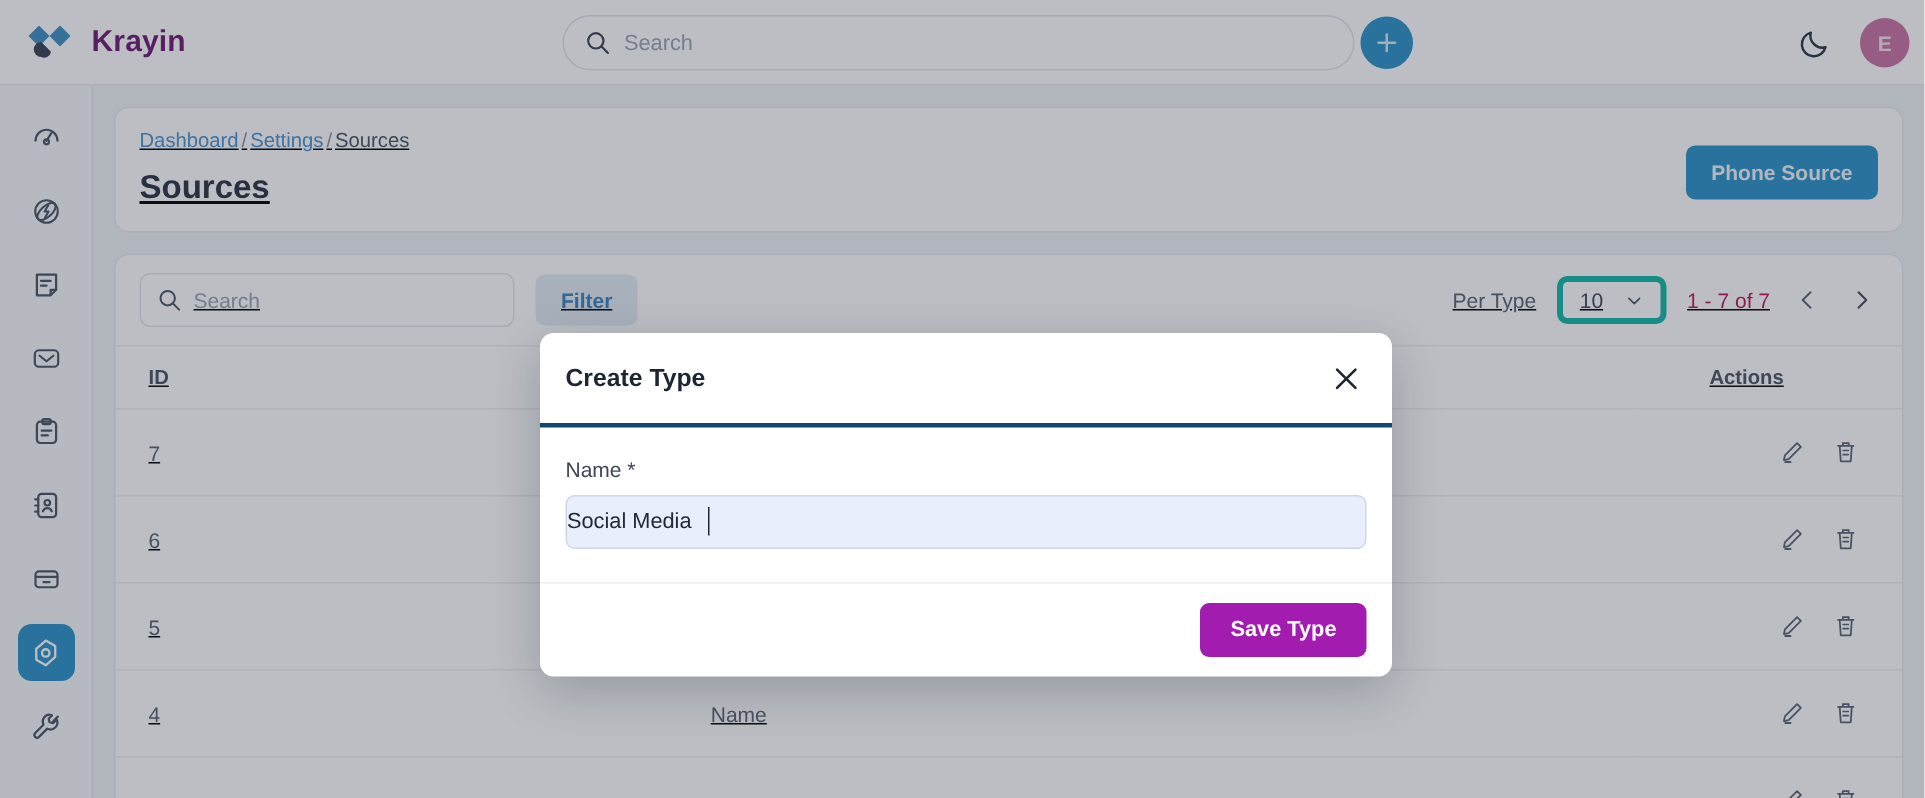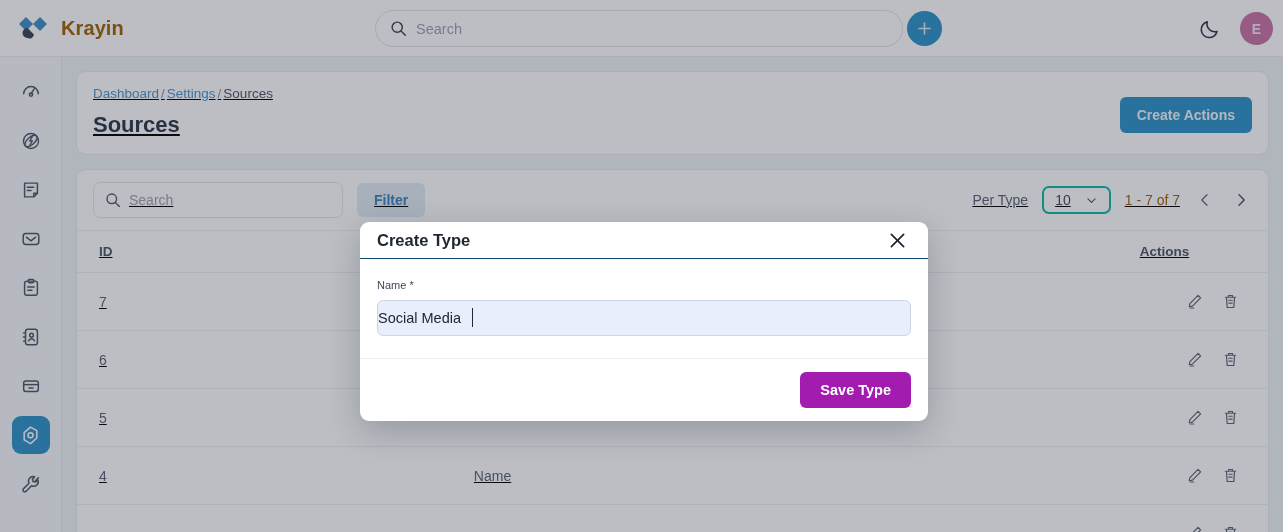--- a/index.html
+++ b/index.html
@@ -22,21 +22,21 @@
     background: #ffffff;
     display: flex; align-items: center;
     border-bottom: 1px solid #e9eaf0;
   }
   .logo-wrap {
     display: flex; align-items: center; gap: 9px;
     margin-left: 18px;
   }
   .logo-mark { width: 34px; height: 26px; display:block; }
   .logo-text {
-    font-size: 20px; font-weight: 700; color: #a16207;
+    font-size: 20px; font-weight: 700; color: #701a75;
     letter-spacing: 0.1px;
   }
   .topsearch {
     position: absolute; left: 375px; top: 10px;
     width: 528px; height: 37px;
     border: 1px solid #dfe2ea; border-radius: 19px;
     background: #fff;
     display: flex; align-items: center; padding: 0 14px;
   }
   .topsearch .mag { flex: 0 0 auto; margin-right: 9px; }
@@ -125,25 +125,25 @@
     font-size: 14px; font-weight: 600;
     padding: 9px 17px; border-radius: 6px;
     border: none; cursor: pointer;
   }
   .pager {
     margin-left: auto; display: flex; align-items: center; gap: 14px;
   }
   .pager-lbl { font-size: 14px; color: #5a6375; }
   .perpage-sel {
     display: flex; align-items: center; gap: 14px;
-    border: 2px solid #14b8a6; border-radius: 7px;
+    border: 4px solid #14b8a6; border-radius: 7px;
     padding: 4px 11px; font-size: 14px; color: #3f4757;
     cursor: pointer;
   }
-  .range-lbl { font-size: 14px; color: #a16207; }
+  .range-lbl { font-size: 14px; color: #be185d; }
   .pg-arrow {
     width: 22px; height: 22px; cursor: pointer;
     display: flex; align-items: center; justify-content: center;
   }
 
   table { width: 100%; border-collapse: collapse; }
   thead th {
     font-size: 13.5px; font-weight: 600; color: #4b5566;
     text-align: left; padding: 13px 0;
     border-top: 1px solid #edeff3;
@@ -169,32 +169,32 @@
   .modal {
     position: absolute; left: 360px; top: 222px;
     width: 568px;
     background: #ffffff;
     border-radius: 9px;
     box-shadow: 0 10px 34px rgba(15,22,38,0.22);
     z-index: 60;
     overflow: hidden;
   }
   .modal-head {
-    height: 37px; display: flex; align-items: center;
+    height: 63px; display: flex; align-items: center;
     padding: 0 18px 0 17px;
-    border-bottom: 1px solid #0c4a6e;
+    border-bottom: 3px solid #0c4a6e;
   }
   .modal-title { font-size: 16.5px; font-weight: 700; color: #1e2533; }
   .modal-close {
     margin-left: auto; width: 26px; height: 26px; cursor: pointer;
     display: flex; align-items: center; justify-content: center;
   }
   .modal-body { padding: 20px 17px 22px 17px; }
   .field-label {
-    font-size: 11px; color: #3f4757; margin-bottom: 9px;
+    font-size: 14px; color: #3f4757; margin-bottom: 9px;
   }
   .field-input {
     width: 100%; height: 36px;
     background: #e8eefb;
     border: 1px solid #cdd6e6; border-radius: 6px;
     font-family: "Liberation Sans", sans-serif;
     font-size: 14.5px; color: #20283a;
     padding: 0 0;
     outline: none;
   }
@@ -333,21 +333,21 @@
     </div>
   </div>
 
   <div class="main">
 
     <div class="card head-card">
       <div class="breadcrumb">
         <a>Dashboard</a><span class="sep">/</span><a>Settings</a><span class="sep">/</span><span>Sources</span>
       </div>
       <div class="page-title">Sources</div>
-      <button class="create-btn">Create Actions</button>
+      <button class="create-btn">Phone Source</button>
     </div>
 
     <div class="card table-card">
       <div class="toolbar">
         <div class="tsearch">
           <svg width="16" height="16" viewBox="0 0 20 20" fill="none">
             <circle cx="8.5" cy="8.5" r="6" stroke="#4b5566" stroke-width="1.7"></circle>
             <line x1="13" y1="13" x2="18" y2="18" stroke="#4b5566" stroke-width="1.7" stroke-linecap="round"></line>
           </svg>
           <span class="ph">Search</span>

